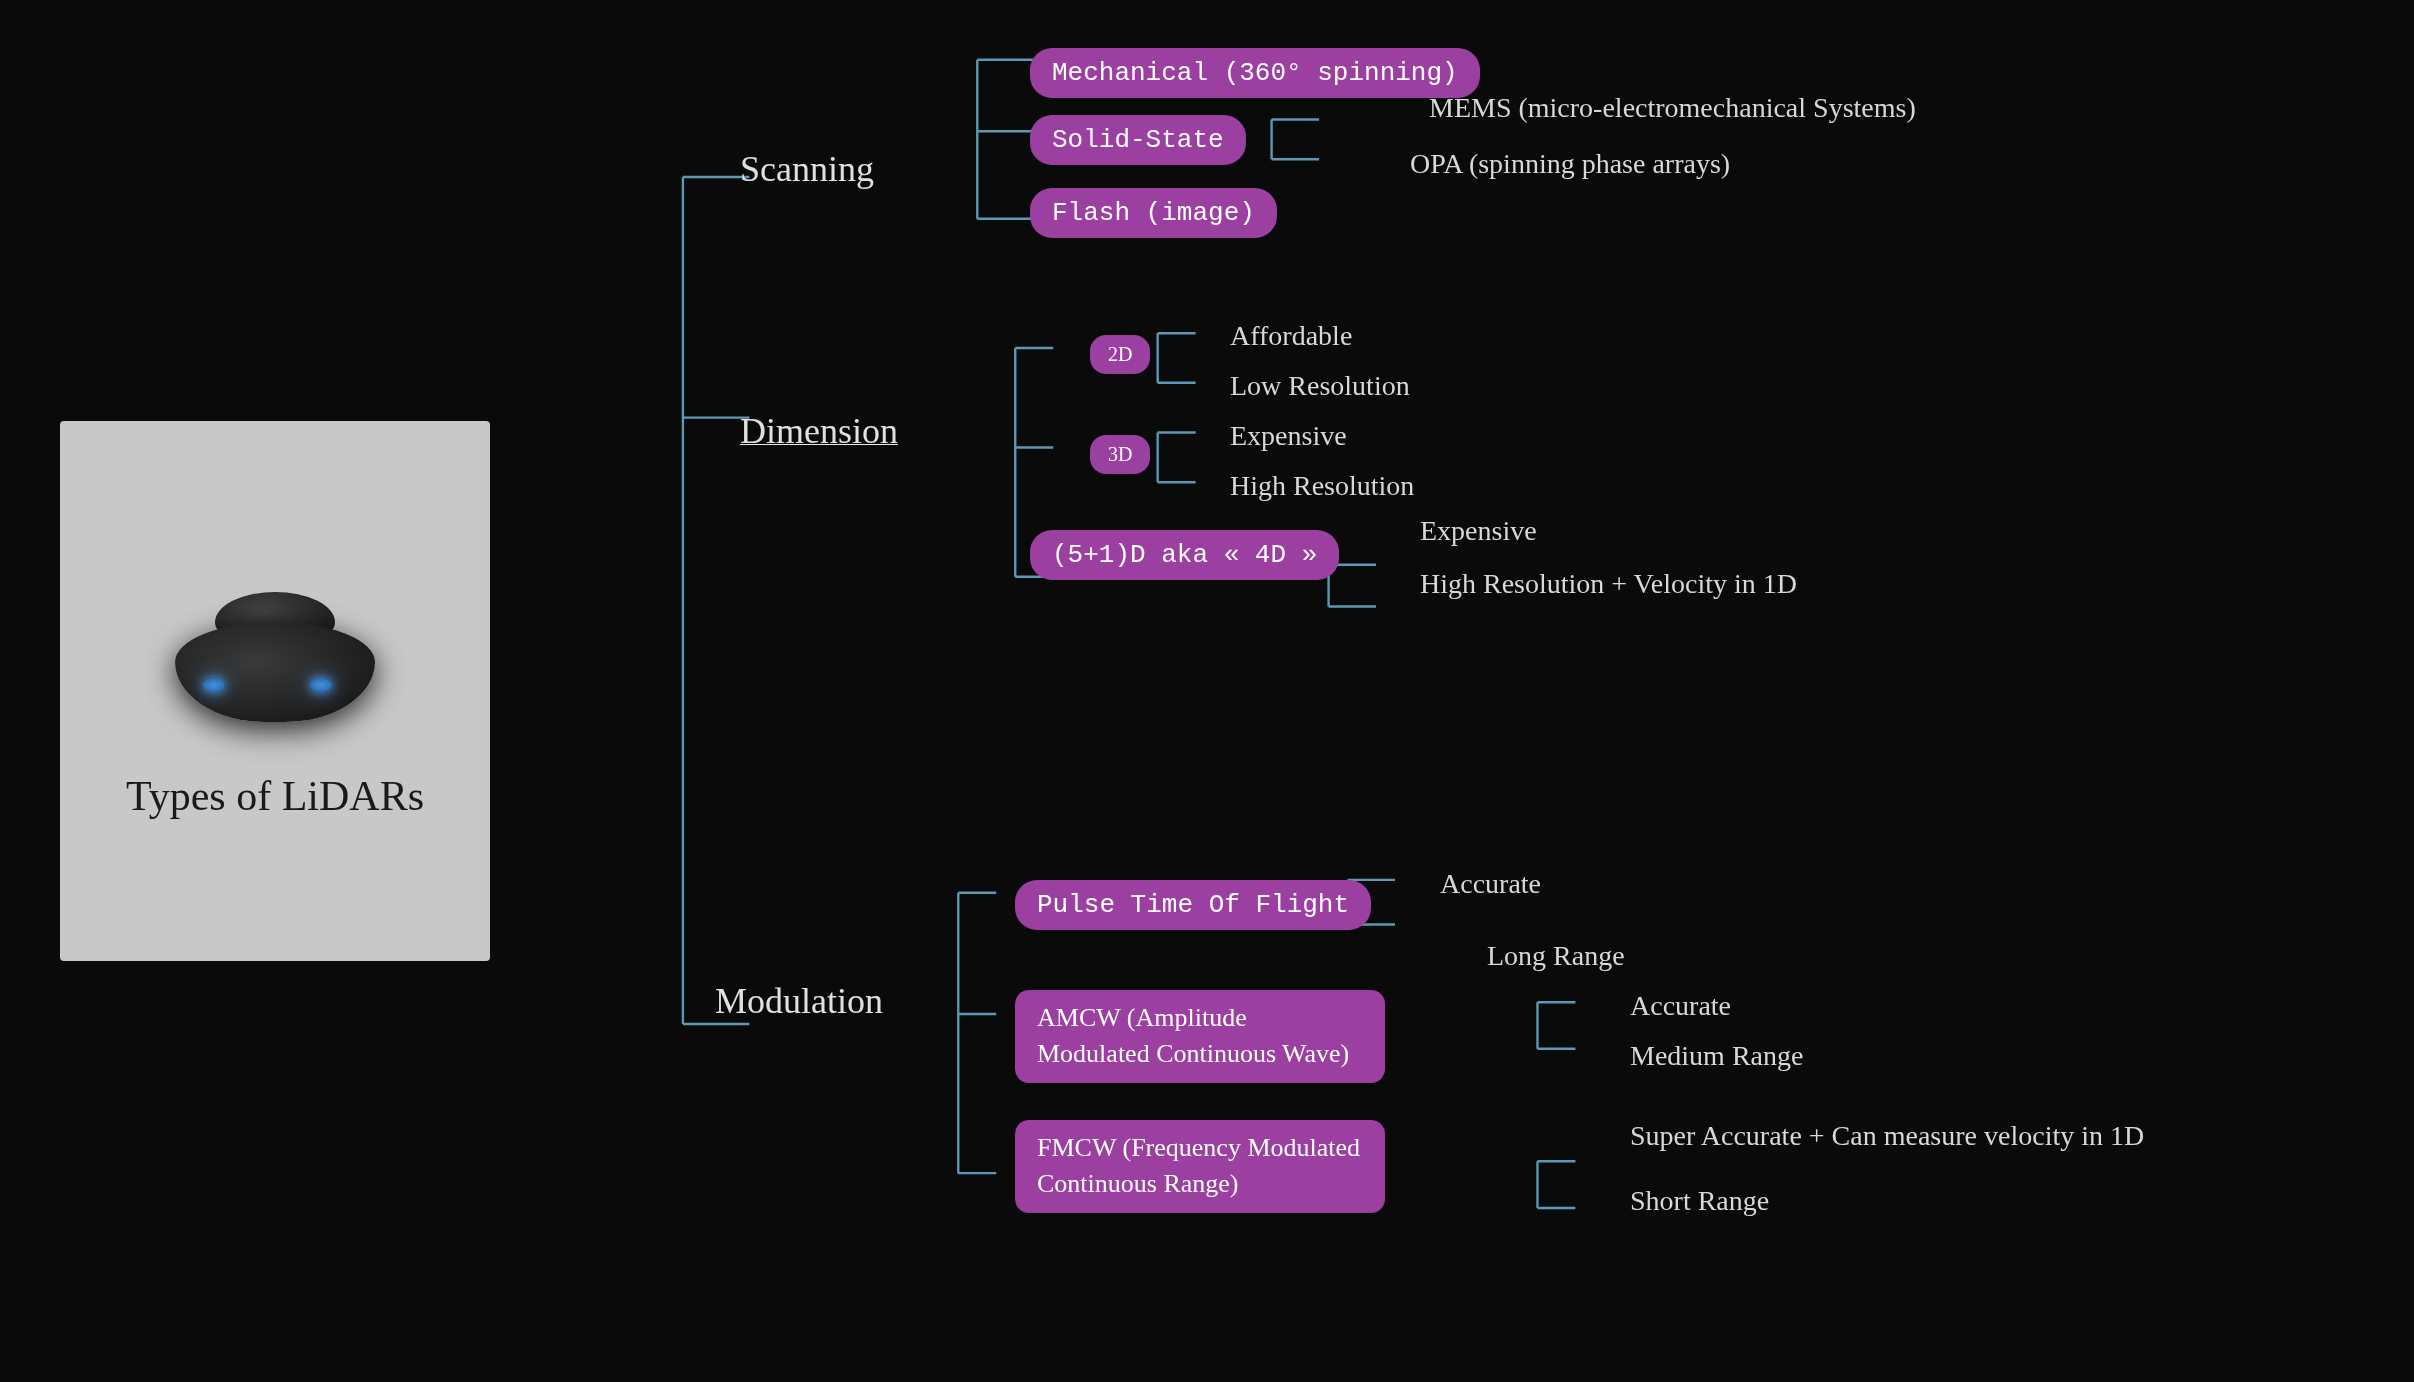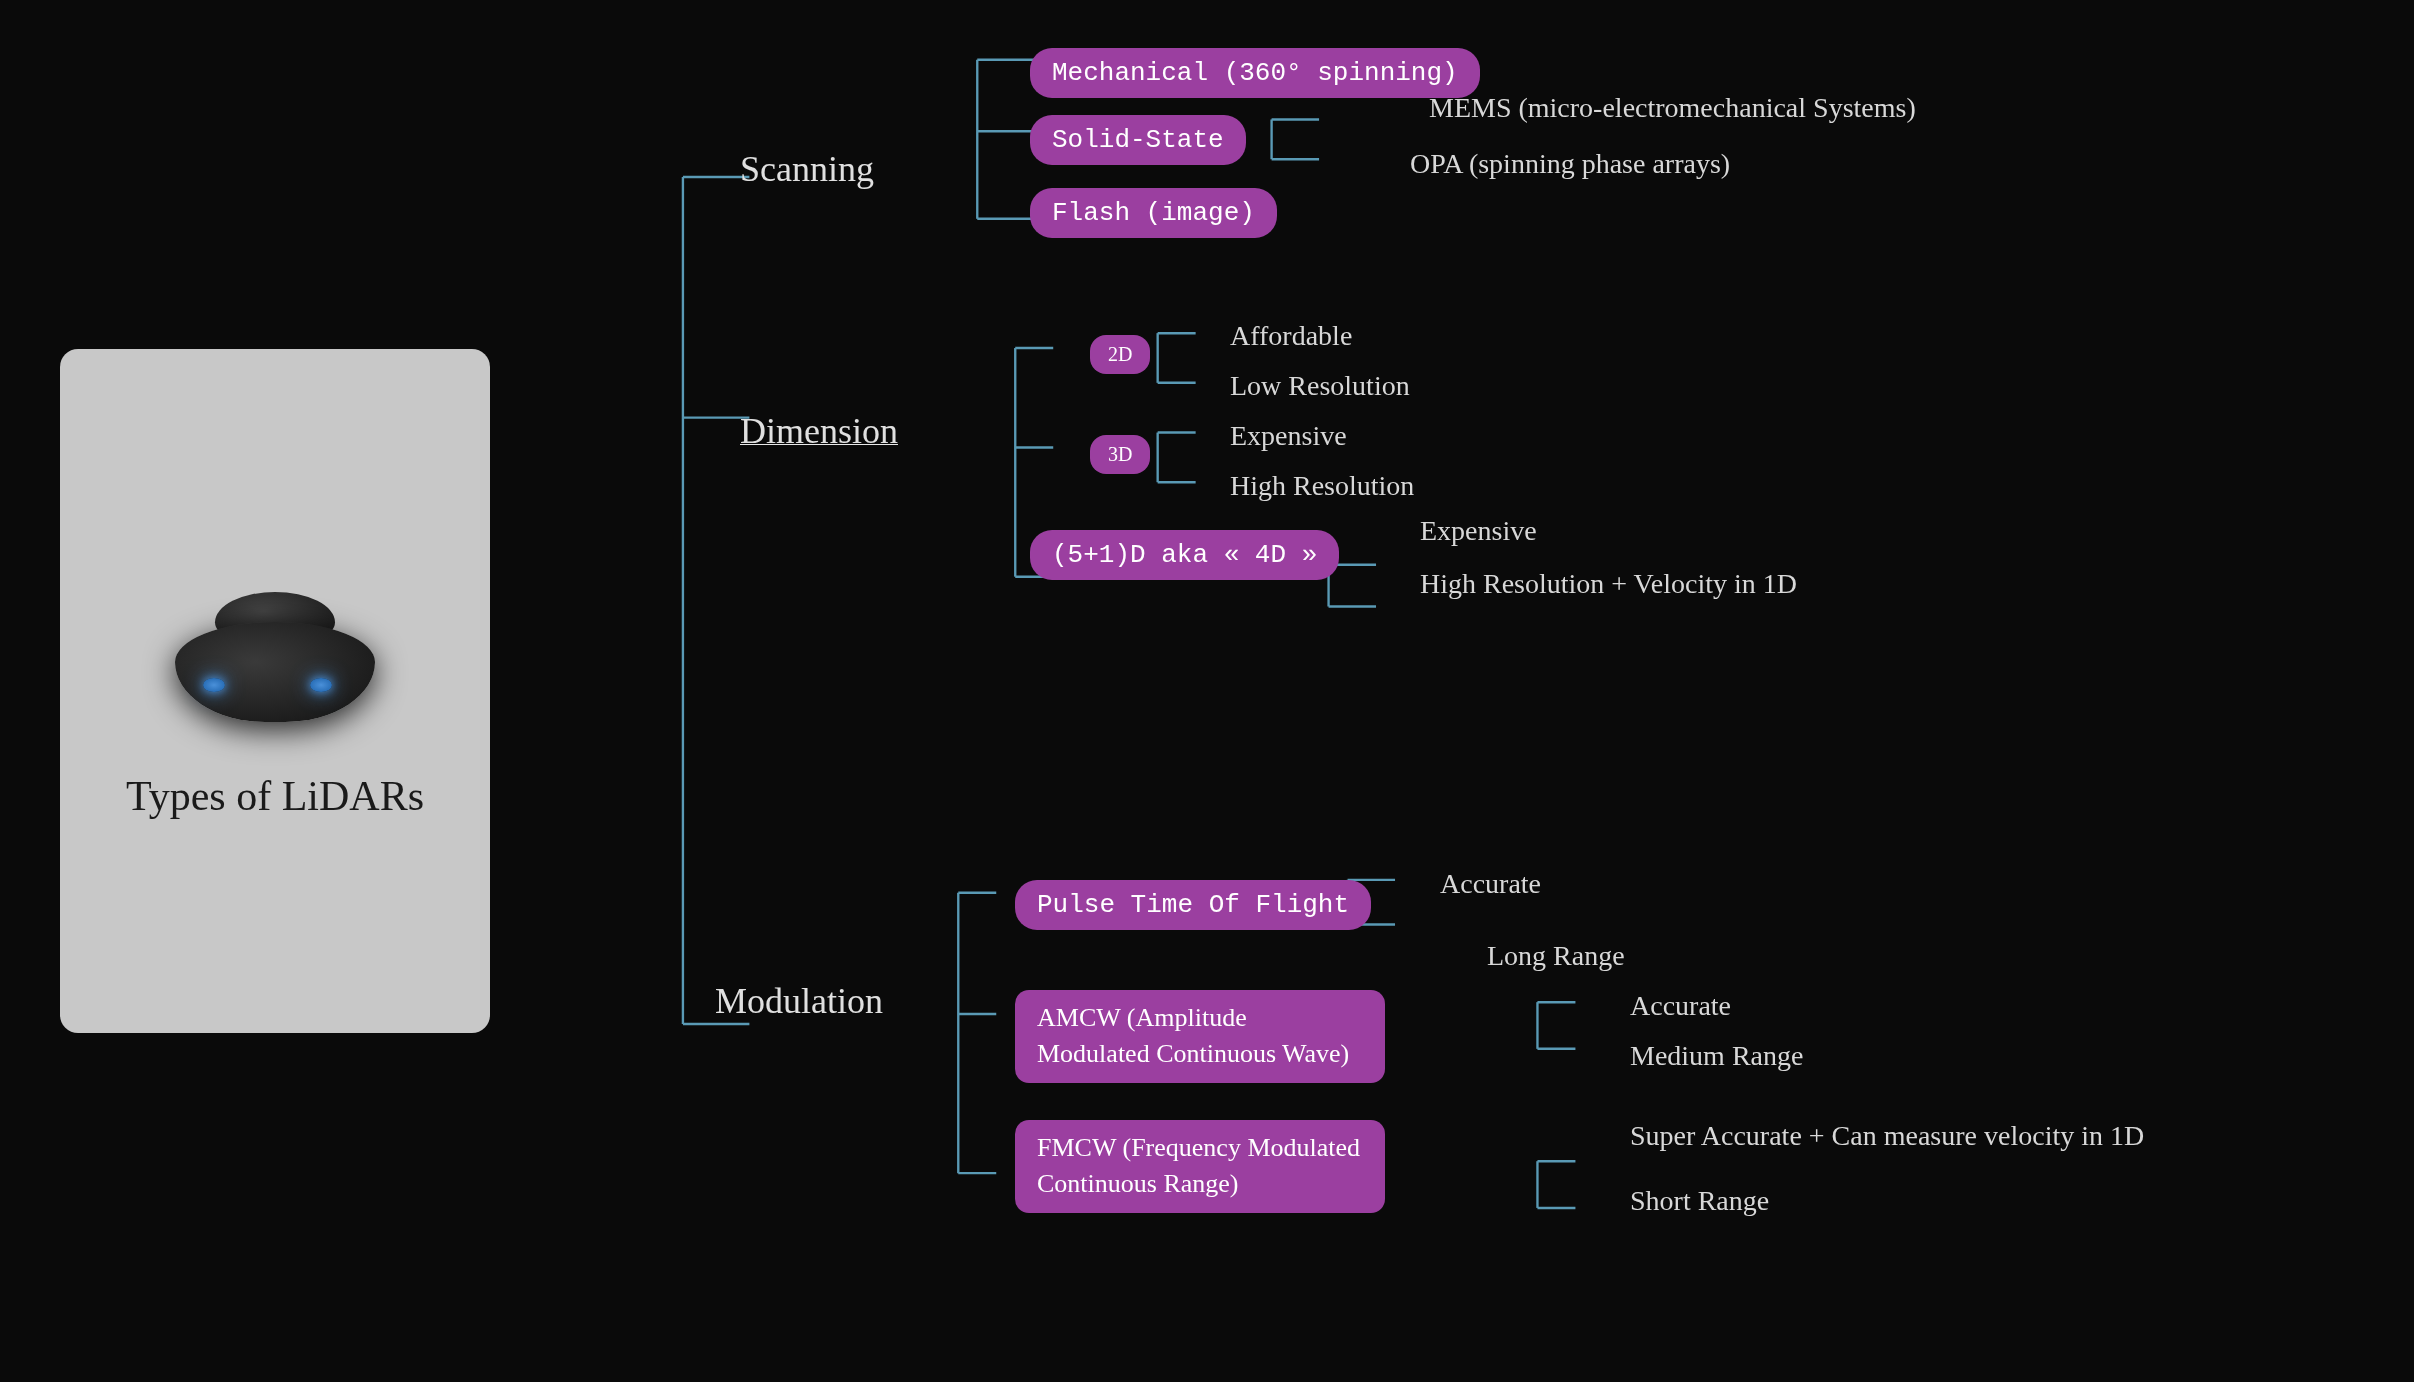--- a/index.html
+++ b/index.html
@@ -19,23 +19,23 @@
       align-items: center;
       width: 100%;
       height: 100%;
       padding: 20px 60px;
     }
 
     
     .lidar-box {
       width: 430px;
       min-width: 430px;
-      height: 684px;
+      height: 540px;
       background: #c8c8c8;
-      border-radius: 18px;
+      border-radius: 4px;
       display: flex;
       flex-direction: column;
       align-items: center;
       justify-content: center;
       margin-right: 0;
       position: relative;
     }
 
     .lidar-icon {
       width: 220px;

